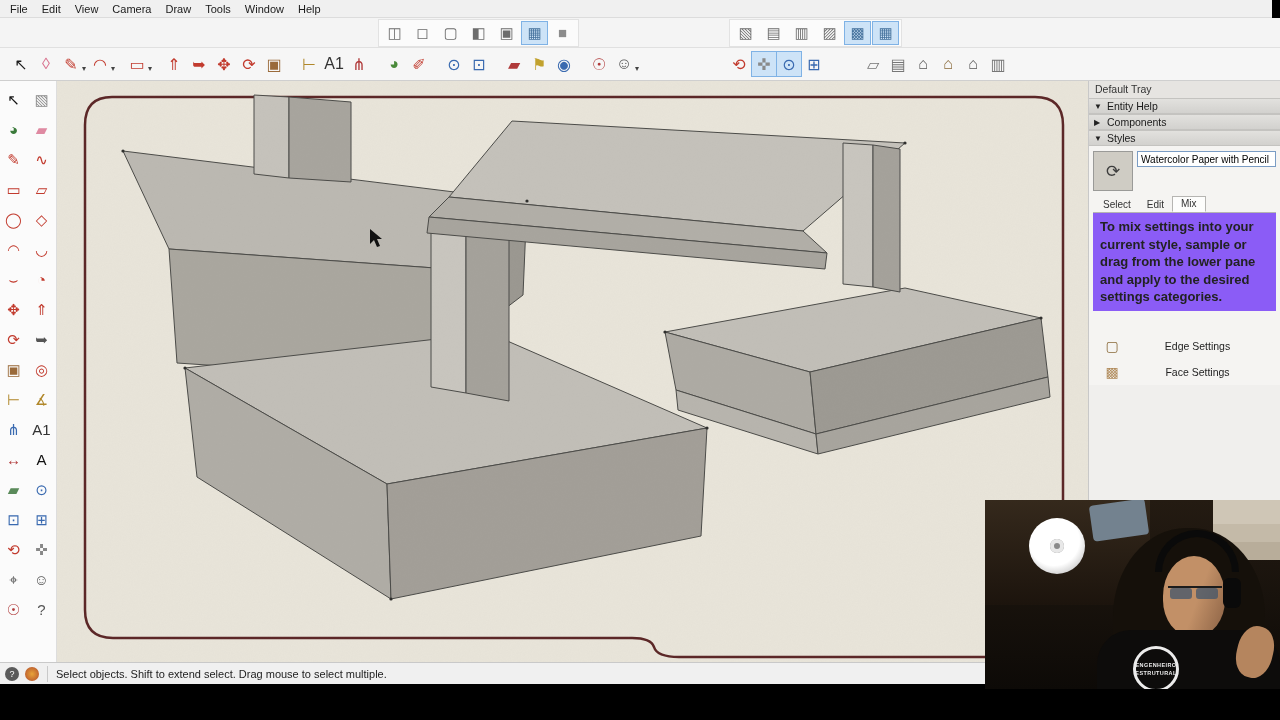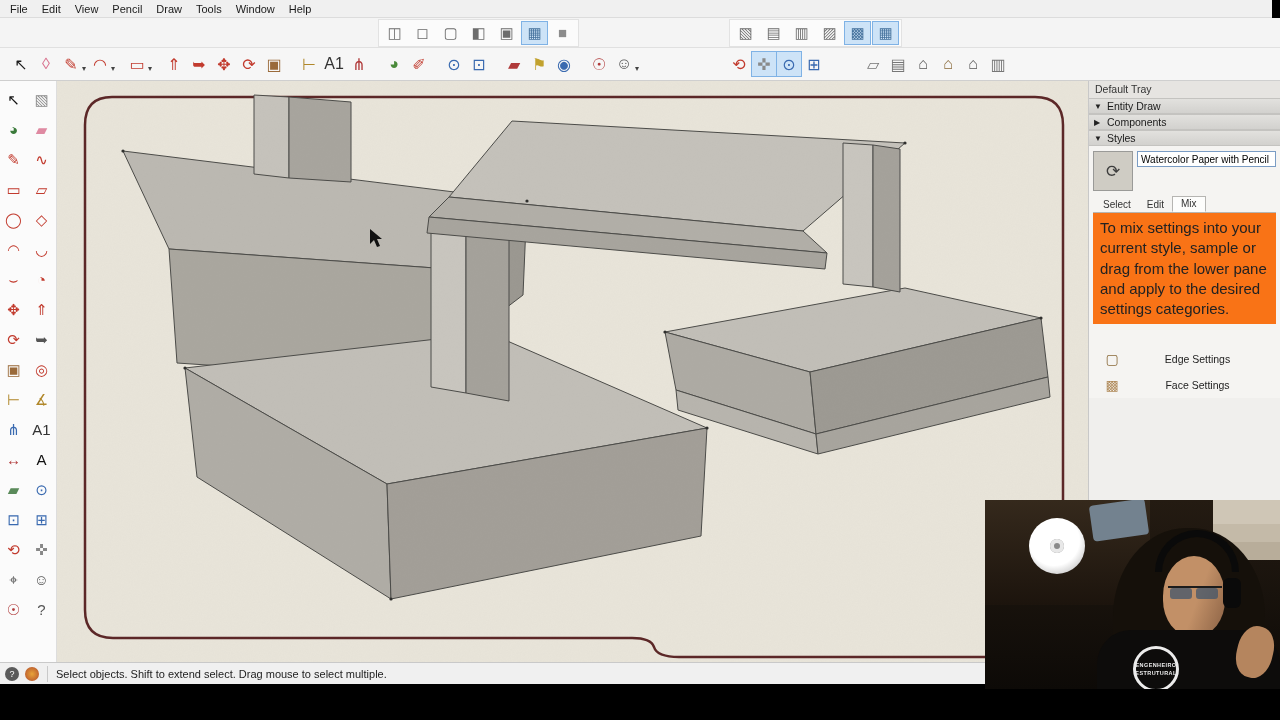--- a/index.html
+++ b/index.html
@@ -54,21 +54,21 @@
     position:relative; flex:0 0 auto; }
   .styles-fields{ flex:1; min-width:0; }
   .style-name{ width:100%; height:16px; font-size:10px; padding:1px 3px;
     border:1px solid #7a9cc4; background:#fff; font-family:"Liberation Sans",sans-serif; }
   .style-desc{ margin-top:2px; background:#fff; border:1px solid #bcbcba; height:38px;
     font-size:8.5px; line-height:1.2; padding:1px 3px; color:#222; overflow:hidden; }
   .style-tabs{ display:flex; align-items:flex-end; margin-top:6px; padding-left:2px;
     border-bottom:1px solid #b6b5b2; height:16px; font-size:10px; }
   .tab{ padding:1px 8px 2px 8px; cursor:default; color:#333; }
   .tab.active{ background:#fdfdfc; border:1px solid #b6b5b2; border-bottom-color:#fdfdfc; }
-  .mix-help{ background:#f97316; font-size:15px; line-height:1.35; padding:5px 7px; color:#222; }
+  .mix-help{ background:#8b5cf6; font-size:13px; line-height:1.35; padding:5px 7px; color:#222;font-weight:bold; }
   .settings{ margin-top:22px; }
   .set-row{ display:flex; align-items:center; height:26px; padding:0 10px; gap:8px; cursor:default; }
   .set-row .sicon{ font-size:14px; width:18px; text-align:center; }
   .set-row .slabel{ flex:1; text-align:center; font-size:10.5px; color:#222; }
   
   .statusbar{ position:absolute; left:0; right:0; top:662px; height:22px;
     background:#f0f0f0; border-top:1px solid #c9c9c9;
     display:flex; align-items:center; gap:6px; padding-left:5px; font-size:11px; color:#222; }
   .sb-icon{ width:14px; height:14px; border-radius:50%; color:#fff; font-size:9px;
     display:flex; align-items:center; justify-content:center; cursor:default; }
@@ -114,21 +114,21 @@
 <body>
 
 <div class="menubar">
 
     <span class="mi">File</span>
 
     <span class="mi">Edit</span>
 
     <span class="mi">View</span>
 
-    <span class="mi">Pencil</span>
+    <span class="mi">Camera</span>
 
     <span class="mi">Draw</span>
 
     <span class="mi">Tools</span>
 
     <span class="mi">Window</span>
 
     <span class="mi">Help</span>
   </div>
 
@@ -397,21 +397,21 @@
 
     <polygon points="313,148 313,163 317,159 320,166 323,165 320,158 325,158" fill="#111"></polygon>
   </svg>
 </div>
 
 <div class="tray">
   <div class="tray-title">Default Tray</div>
 
   <div class="sec-head">
     <span class="arr">▼</span>
-    <span>Entity Draw</span>
+    <span>Entity Help</span>
   </div>
 
   <div class="sec-head">
     <span class="arr">▶</span>
     <span>Components</span>
   </div>
 
   <div class="sec-head">
     <span class="arr">▼</span>
     <span>Styles</span>

